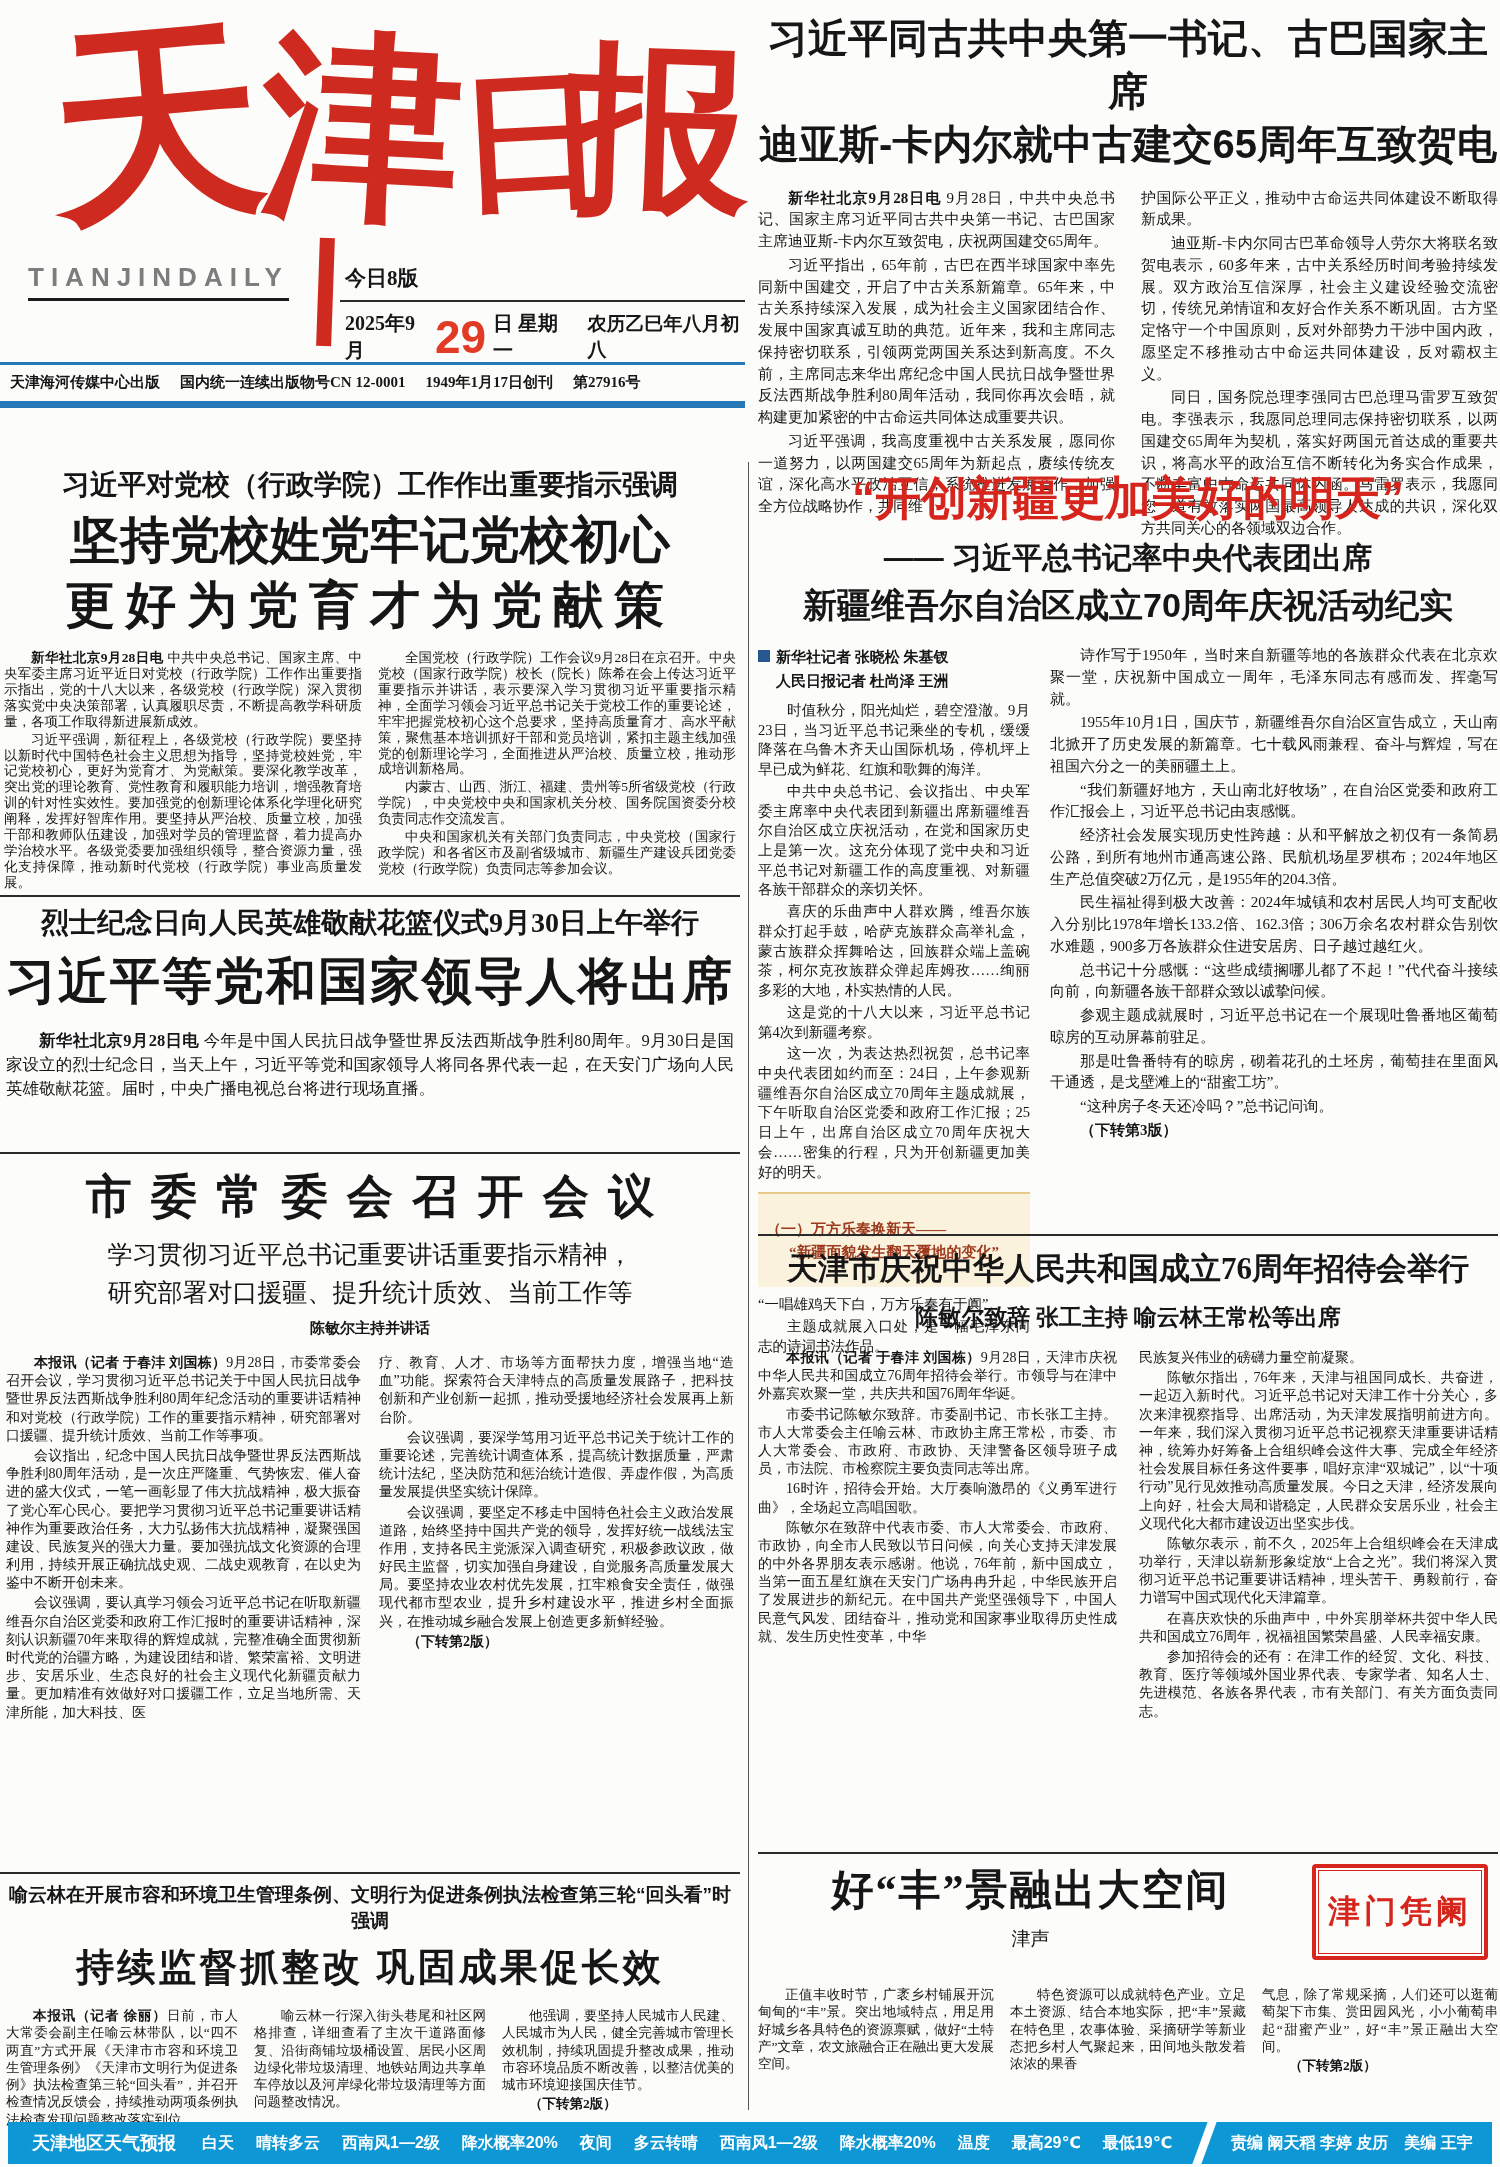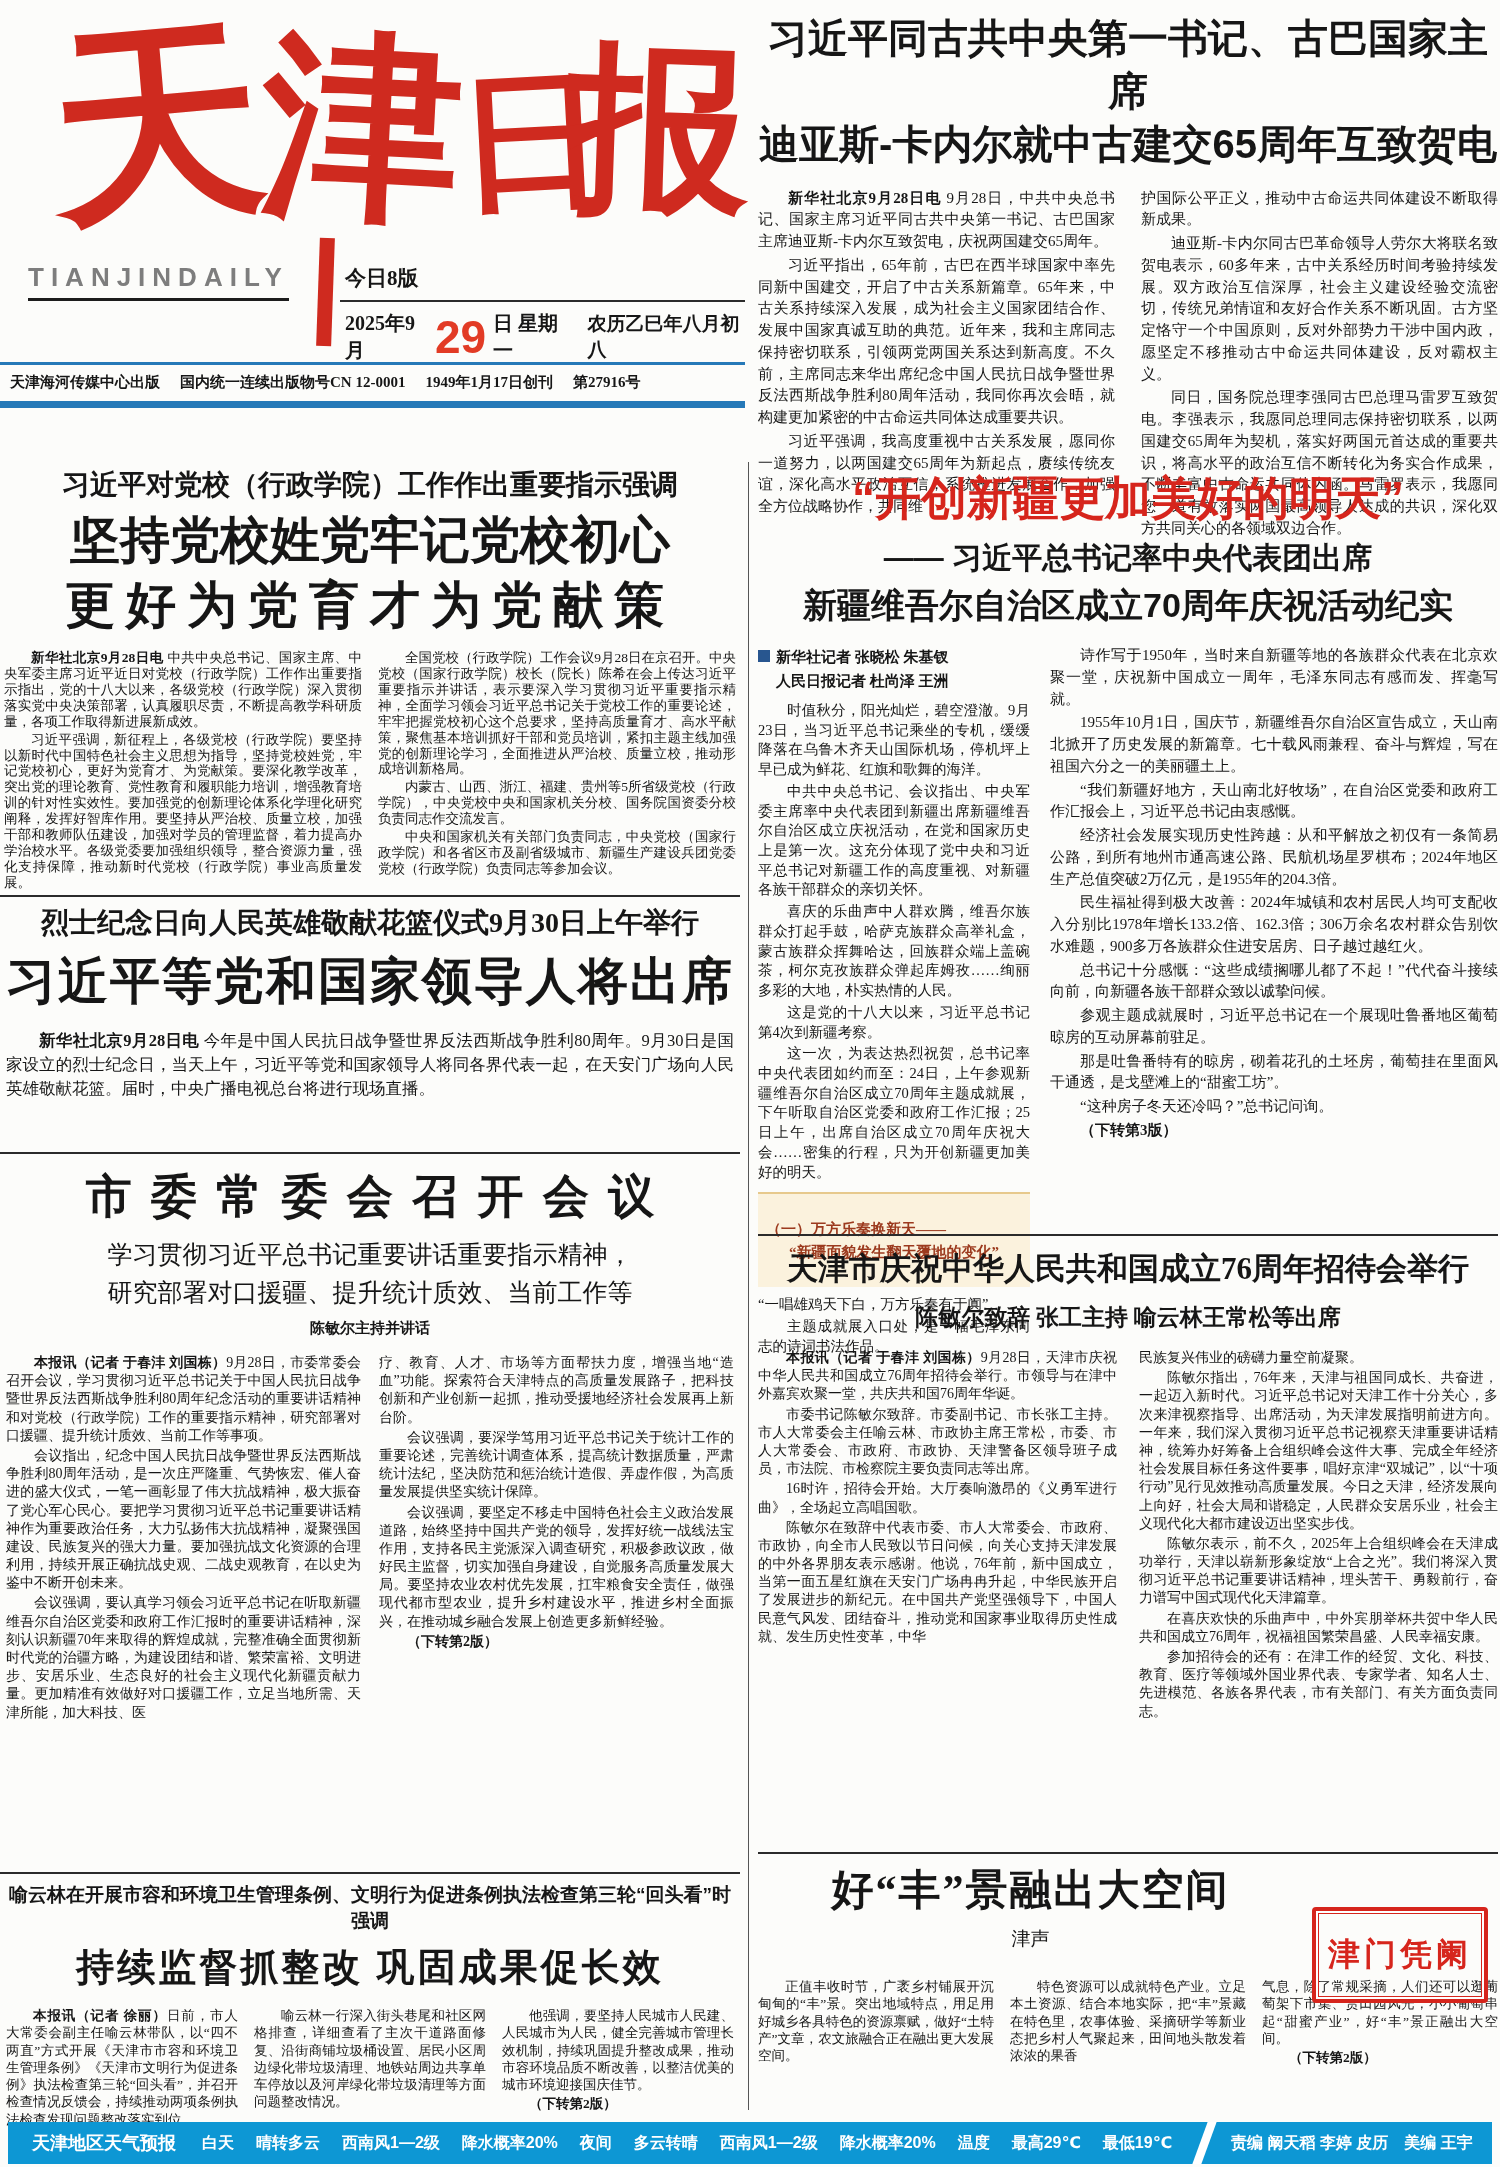--- a/index.html
+++ b/index.html
@@ -29,21 +29,21 @@
             font-size:15px;font-weight:bold;white-space:nowrap;}
   .pubstrip span{margin-right:20px;}
   .dline{display:flex;align-items:center;font-weight:bold;}
   .d29{font-family:"Liberation Sans","DejaVu Sans",sans-serif;font-weight:900;color:#e23b25;
        font-size:46px;line-height:1;margin:0 7px;}
   
   .xbox{background:#fbf2dd;border-top:2px solid #e7c98c;padding:24px 8px;margin-top:10px;}
   .xbox div{color:#9c3a1e;font-weight:bold;font-size:15px;line-height:1.5;}
   .sq{display:inline-block;width:12px;height:12px;background:#28568f;margin-right:6px;}
   .jinmen{border:4px solid #d6251c;border-radius:4px;display:flex;align-items:center;justify-content:center;
-          box-shadow:inset 0 0 0 2px #fff,inset 0 0 0 3px #d6251c;margin-top:43px;}
+          box-shadow:inset 0 0 0 2px #fff,inset 0 0 0 3px #d6251c;}
   .jinmen span{color:#d6251c;font-weight:900;font-size:32px;letter-spacing:4px;
                font-family:"Liberation Serif","DejaVu Serif",serif;}
   
   .wbar{background:#0d97d4;color:#fff;display:flex;align-items:center;
         font-family:"Liberation Sans","DejaVu Sans",sans-serif;font-weight:bold;font-size:16px;}
   .wbar .wl{font-size:18px;margin:0 26px 0 24px;}
   .wbar span{margin-right:22px;white-space:nowrap;}
   .slash{width:9px;height:42px;background:#fff;transform:skewX(-20deg);margin:0 30px 0 6px;flex:none;}
 </style>
 </head>
@@ -225,21 +225,21 @@
   <div class="abs fz135" style="left:758px;top:1862px;width:740px;">
     <div style="position:relative;height:100px;">
       <div class="ctr" style="width:545px;">
         <div style="font-size:42px;font-weight:bold;letter-spacing:2px;">好“丰”景融出大空间</div>
         <div style="font-size:19px;margin-top:8px;">津声</div>
       </div>
       <div class="jinmen abs" style="right:10px;top:2px;width:168px;height:88px;">
         <span>津门凭阑</span>
       </div>
     </div>
-    <div class="cols" style="gap:16px;margin-top:16px;">
+    <div class="cols" style="gap:16px;margin-top:24px;">
       <div class="col">
         <p class="b">正值丰收时节，广袤乡村铺展开沉甸甸的“丰”景。突出地域特点，用足用好城乡各具特色的资源禀赋，做好“土特产”文章，农文旅融合正在融出更大发展空间。</p>
       </div>
       <div class="col">
         <p class="b">特色资源可以成就特色产业。立足本土资源、结合本地实际，把“丰”景藏在特色里，农事体验、采摘研学等新业态把乡村人气聚起来，田间地头散发着浓浓的果香</p>
       </div>
       <div class="col">
         <p class="b nj">气息，除了常规采摘，人们还可以逛葡萄架下市集、赏田园风光，小小葡萄串起“甜蜜产业”，好“丰”景正融出大空间。</p>
         <p class="b jump">（下转第2版）</p>
       </div>

